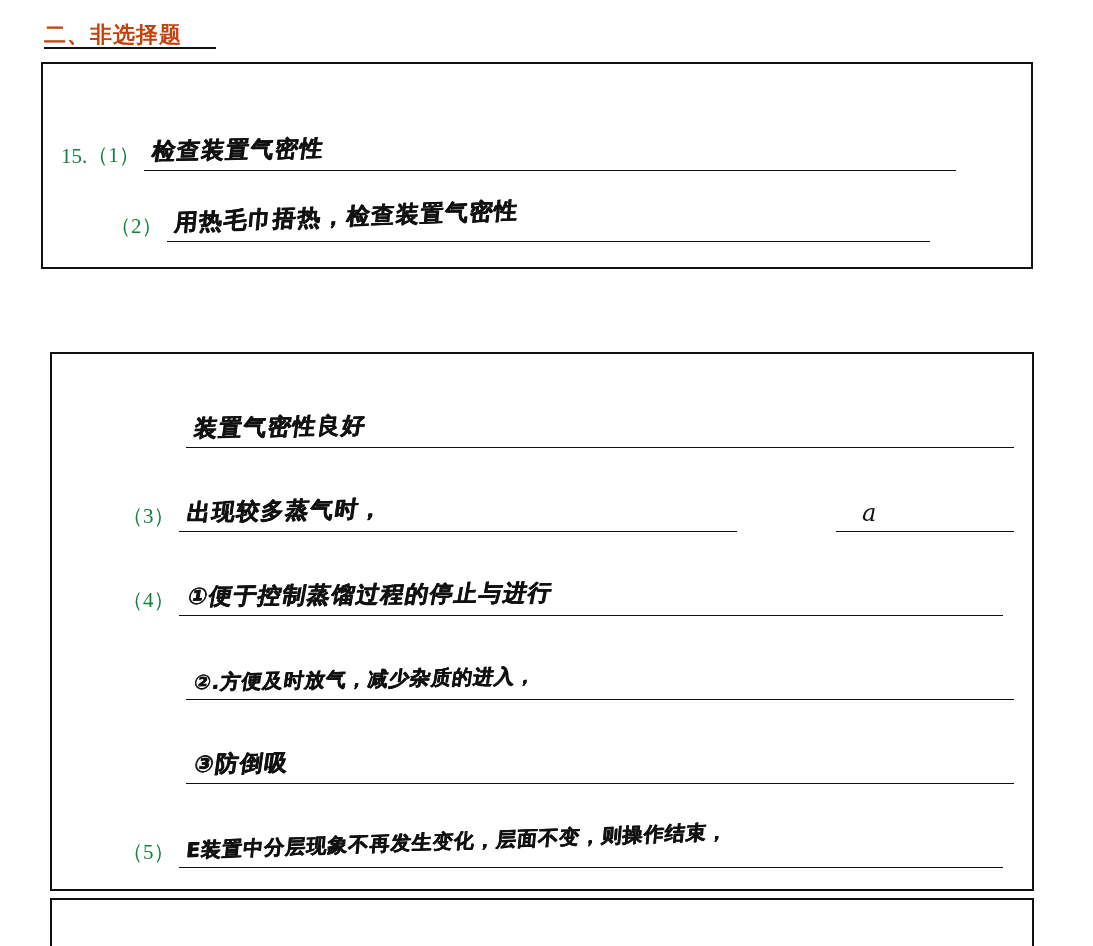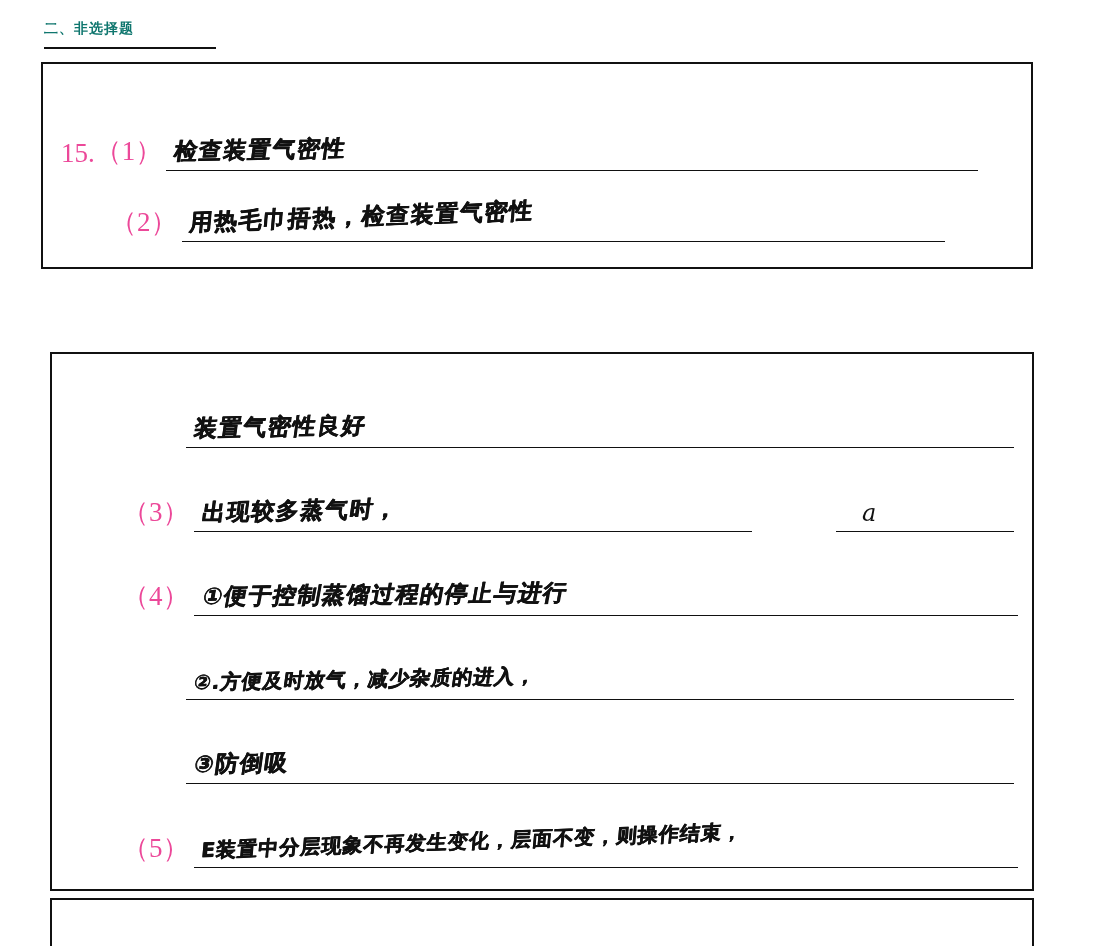--- a/index.html
+++ b/index.html
@@ -16,23 +16,23 @@
     overflow: hidden;
   }
 
   
   .section-heading {
     position: absolute;
     left: 44px;
     top: 20px;
     font-family: "Liberation Sans", sans-serif;
     font-weight: bold;
-    font-size: 14px;
+    font-size: 22px;
     letter-spacing: 1px;
-    color: #0f766e;
+    color: #c2410c;
   }
   .heading-rule {
     position: absolute;
     left: 44px;
     top: 47px;
     width: 172px;
     height: 2px;
     background: #111;
   }
 
@@ -63,22 +63,22 @@
   }
 
   
   .row {
     position: absolute;
     display: flex;
     align-items: flex-end;
   }
   .row-label {
     font-family: "Liberation Serif", serif;
-    font-size: 27px;
-    color: #ec4899;
+    font-size: 21px;
+    color: #15803d;
     white-space: nowrap;
     padding-bottom: 2px;
   }
   .write-line {
     position: relative;
     border-bottom: 1.6px solid #111;
     height: 44px;
     box-sizing: border-box;
   }
   .hand {

